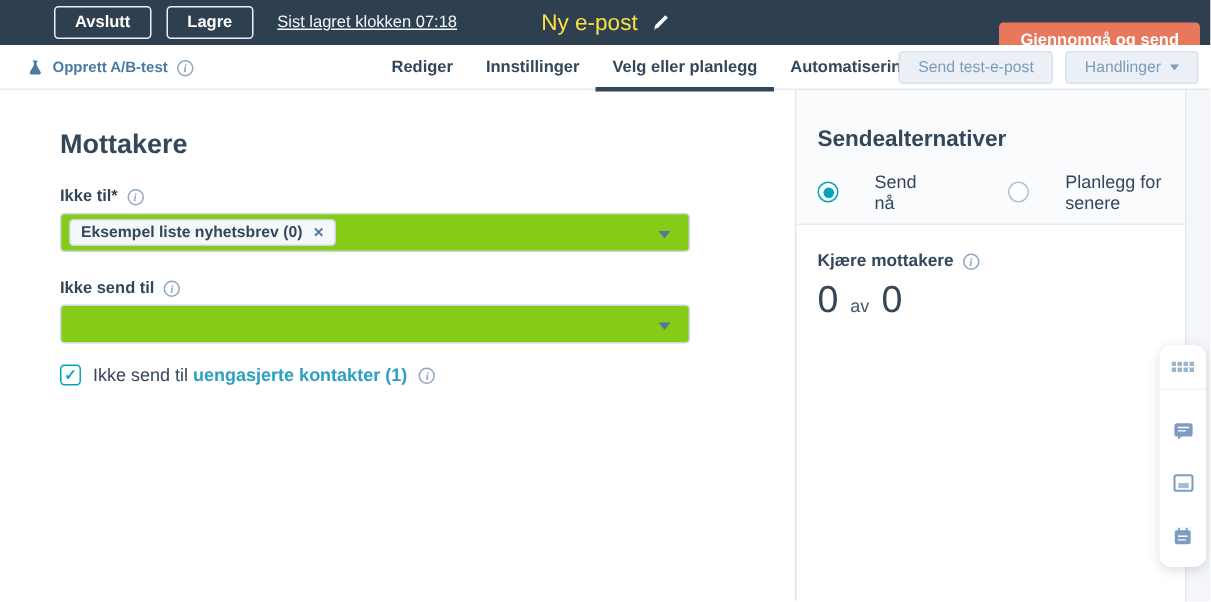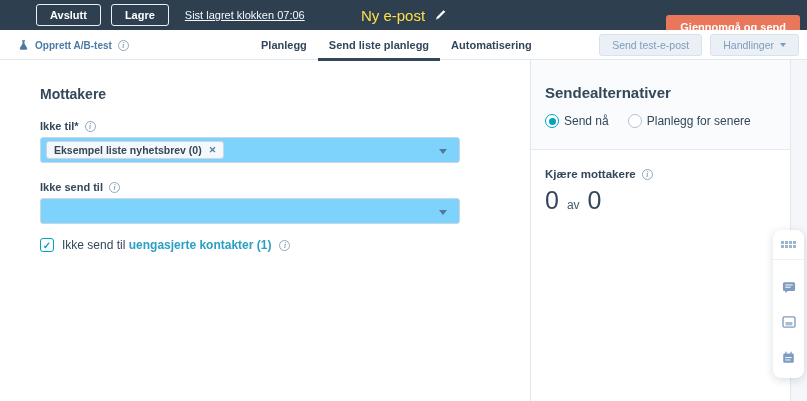--- a/index.html
+++ b/index.html
@@ -24,37 +24,37 @@
   .sub-actions { position:absolute; right:8px; top:4px; display:flex; gap:8px; }
   .sec-btn { height:22px; padding:0 12px; background:#eaf0f6; border:1px solid #d6e2ec; border-radius:3px; color:#7e9cba; font-size:10.5px; font-family:inherit; cursor:pointer; display:flex; align-items:center; gap:6px; }
 
   
   .info-i { display:inline-flex; align-items:center; justify-content:center; width:11px; height:11px; border:1px solid #90a7c0; border-radius:50%; color:#90a7c0; font-size:7.5px; font-weight:700; font-style:italic; font-family:"Liberation Serif", serif; flex:0 0 auto; }
   .caret { width:0; height:0; border-left:4px solid transparent; border-right:4px solid transparent; border-top:5px solid #54779c; }
   .caret.sm { border-left-width:3.5px; border-right-width:3.5px; border-top-width:4px; border-top-color:#7e9cba; }
 
   
   .left-col { position:absolute; left:40px; top:60px; width:450px; }
-  .h-mottakere { font-size:14px; font-weight:700; margin-top:26px; }
+  .h-mottakere { font-size:18px; font-weight:700; margin-top:26px; }
   .field-label { display:flex; align-items:center; gap:6px; font-size:11px; font-weight:700; margin-top:18px; margin-bottom:5px; }
-  .input-box { width:420px; height:26px; background:#7dd3fc; border:1px solid #cbd6e2; border-radius:3px; display:flex; align-items:center; position:relative; cursor:pointer; }
+  .input-box { width:420px; height:26px; background:#84cc16; border:1px solid #cbd6e2; border-radius:3px; display:flex; align-items:center; position:relative; cursor:pointer; }
   .input-box .caret { position:absolute; right:12px; top:11px; }
   .tag { margin-left:5px; height:18px; display:flex; align-items:center; gap:7px; padding:0 7px; background:#f5f8fa; border:1px solid #cbd6e2; border-radius:3px; font-size:10.5px; font-weight:700; }
   .tag .x { color:#54779c; font-size:9px; cursor:pointer; }
   .select-text { font-size:12.5px; padding-left:10px; color:#33475b; }
   .chk-row { margin-top:14px; display:flex; align-items:center; gap:8px; font-size:12px; }
   .checkbox { width:14px; height:14px; background:#fff; border:1px solid #00a4bd; border-radius:3px; display:flex; align-items:center; justify-content:center; color:#00a4bd; font-size:10px; font-weight:700; cursor:pointer; }
   .chk-link { color:#2b9fc4; font-weight:700; cursor:pointer; }
 
   
   .v-divider { position:absolute; left:530px; top:60px; width:1px; height:341px; background:#e0e6ed; }
   .right-panel { position:absolute; left:531px; top:60px; width:259px; height:341px; }
   .rp-top { position:absolute; left:0; top:0; width:259px; height:90px; background:#fafbfd; border-bottom:1px solid #e5eaf0; }
   .h-sendealt { position:absolute; left:14px; top:24px; font-size:15px; font-weight:700; }
-  .radio-row { position:absolute; left:14px; top:54px; display:flex; align-items:center; gap:5px; font-size:12px; }
+  .radio-row { position:absolute; left:14px; top:54px; display:flex; align-items:center; gap:24px; font-size:12px; }
   .radio { width:14px; height:14px; border-radius:50%; background:#fff; border:1px solid #b0c1d4; flex:0 0 auto; cursor:pointer; }
   .radio.sel { border:1px solid #00a4bd; display:flex; align-items:center; justify-content:center; }
   .radio.sel::after { content:""; width:7px; height:7px; border-radius:50%; background:#00a4bd; }
   .radio-gap { width:9px; }
   .dear-label { position:absolute; left:14px; top:108px; display:flex; align-items:center; gap:6px; font-size:11.5px; font-weight:700; }
   .counts { position:absolute; left:14px; top:126px; display:flex; align-items:baseline; gap:8px; }
   .big-num { font-size:25px; font-weight:400; color:#33475b; }
   .count-sep { font-size:12px; color:#435970;text-align:center; }
 
   
@@ -62,21 +62,21 @@
   .float-toolbar { position:absolute; left:773px; top:230px; width:31px; height:148px; background:#fff; border-radius:8px; box-shadow:0 2px 8px rgba(45,62,80,0.18); display:flex; flex-direction:column; align-items:center; }
   .ft-handle { height:30px; display:flex; align-items:center; justify-content:center; width:100%; border-bottom:1px solid #eef1f5; cursor:grab; }
   .ft-btn { margin-top:19px; width:18px; height:16px; display:flex; align-items:center; justify-content:center; cursor:pointer; }
 </style>
 </head>
 <body>
 
 <header class="topbar">
   <button class="tb-btn">Avslutt</button>
   <button class="tb-btn">Lagre</button>
-  <span class="last-saved">Sist lagret klokken 07:06</span>
+  <span class="last-saved">Sist lagret klokken 07:18</span>
   <div class="title-wrap">
     <span class="email-title">Ny e-post</span>
     <span style="display:flex;">
       <svg width="12" height="12" viewBox="0 0 16 16">
           <path fill="#ffffff" d="M12.2 1.5l2.3 2.3-9 9-3.1.8.8-3.1 9-9zm-10 12.9l1.5-.4-1.1-1.1-.4 1.5z"></path>
         </svg>
     </span>
   </div>
   <button class="review-btn">Gjennomgå og send</button>
 </header>
@@ -86,22 +86,23 @@
     <span style="display:flex;">
       <svg width="11" height="12" viewBox="0 0 16 16">
           <path fill="#4b7ba5" d="M5.8 1.2h4.4v1.3h-.8v3.2l3.8 6.6c.6 1.1-.2 2.5-1.5 2.5H4.3c-1.3 0-2.1-1.4-1.5-2.5l3.8-6.6V2.5h-.8V1.2z"></path>
         </svg>
     </span>
     <span class="lbl">Opprett A/B-test</span>
     <span class="info-i">i</span>
   </div>
 
   <div class="tabs">
-    <div class="tab">Planlegg</div>
-    <div class="tab active">Send liste planlegg</div>
+    <div class="tab">Rediger</div>
+    <div class="tab">Innstillinger</div>
+    <div class="tab active">Velg eller planlegg</div>
     <div class="tab">Automatisering</div>
   </div>
 
   <div class="sub-actions">
     <button class="sec-btn">Send test-e-post</button>
     <button class="sec-btn">
       <span>Handlinger</span>
       <span class="caret sm"></span>
     </button>
   </div>

